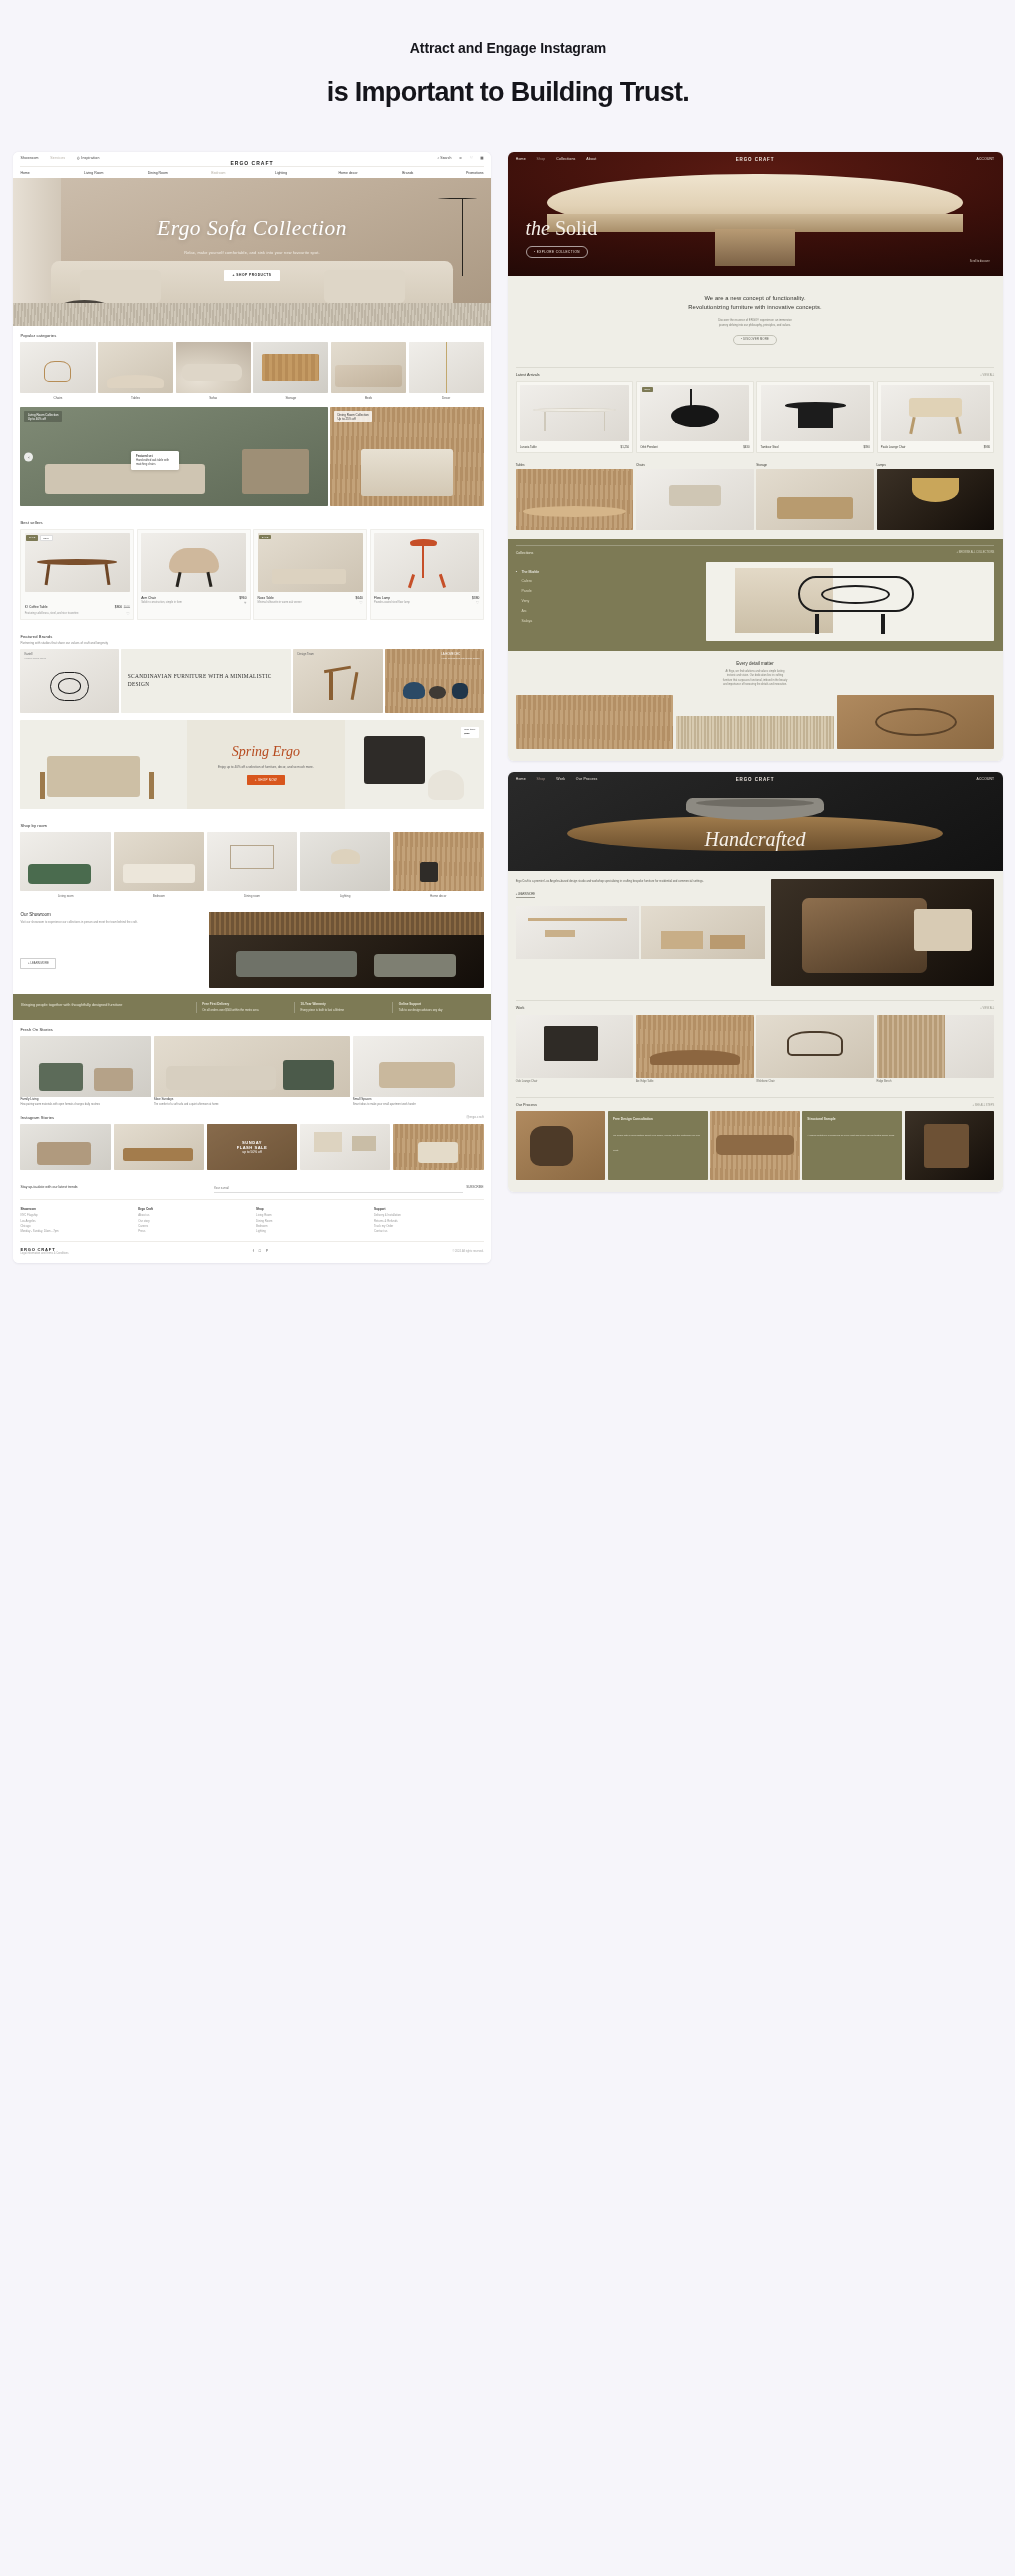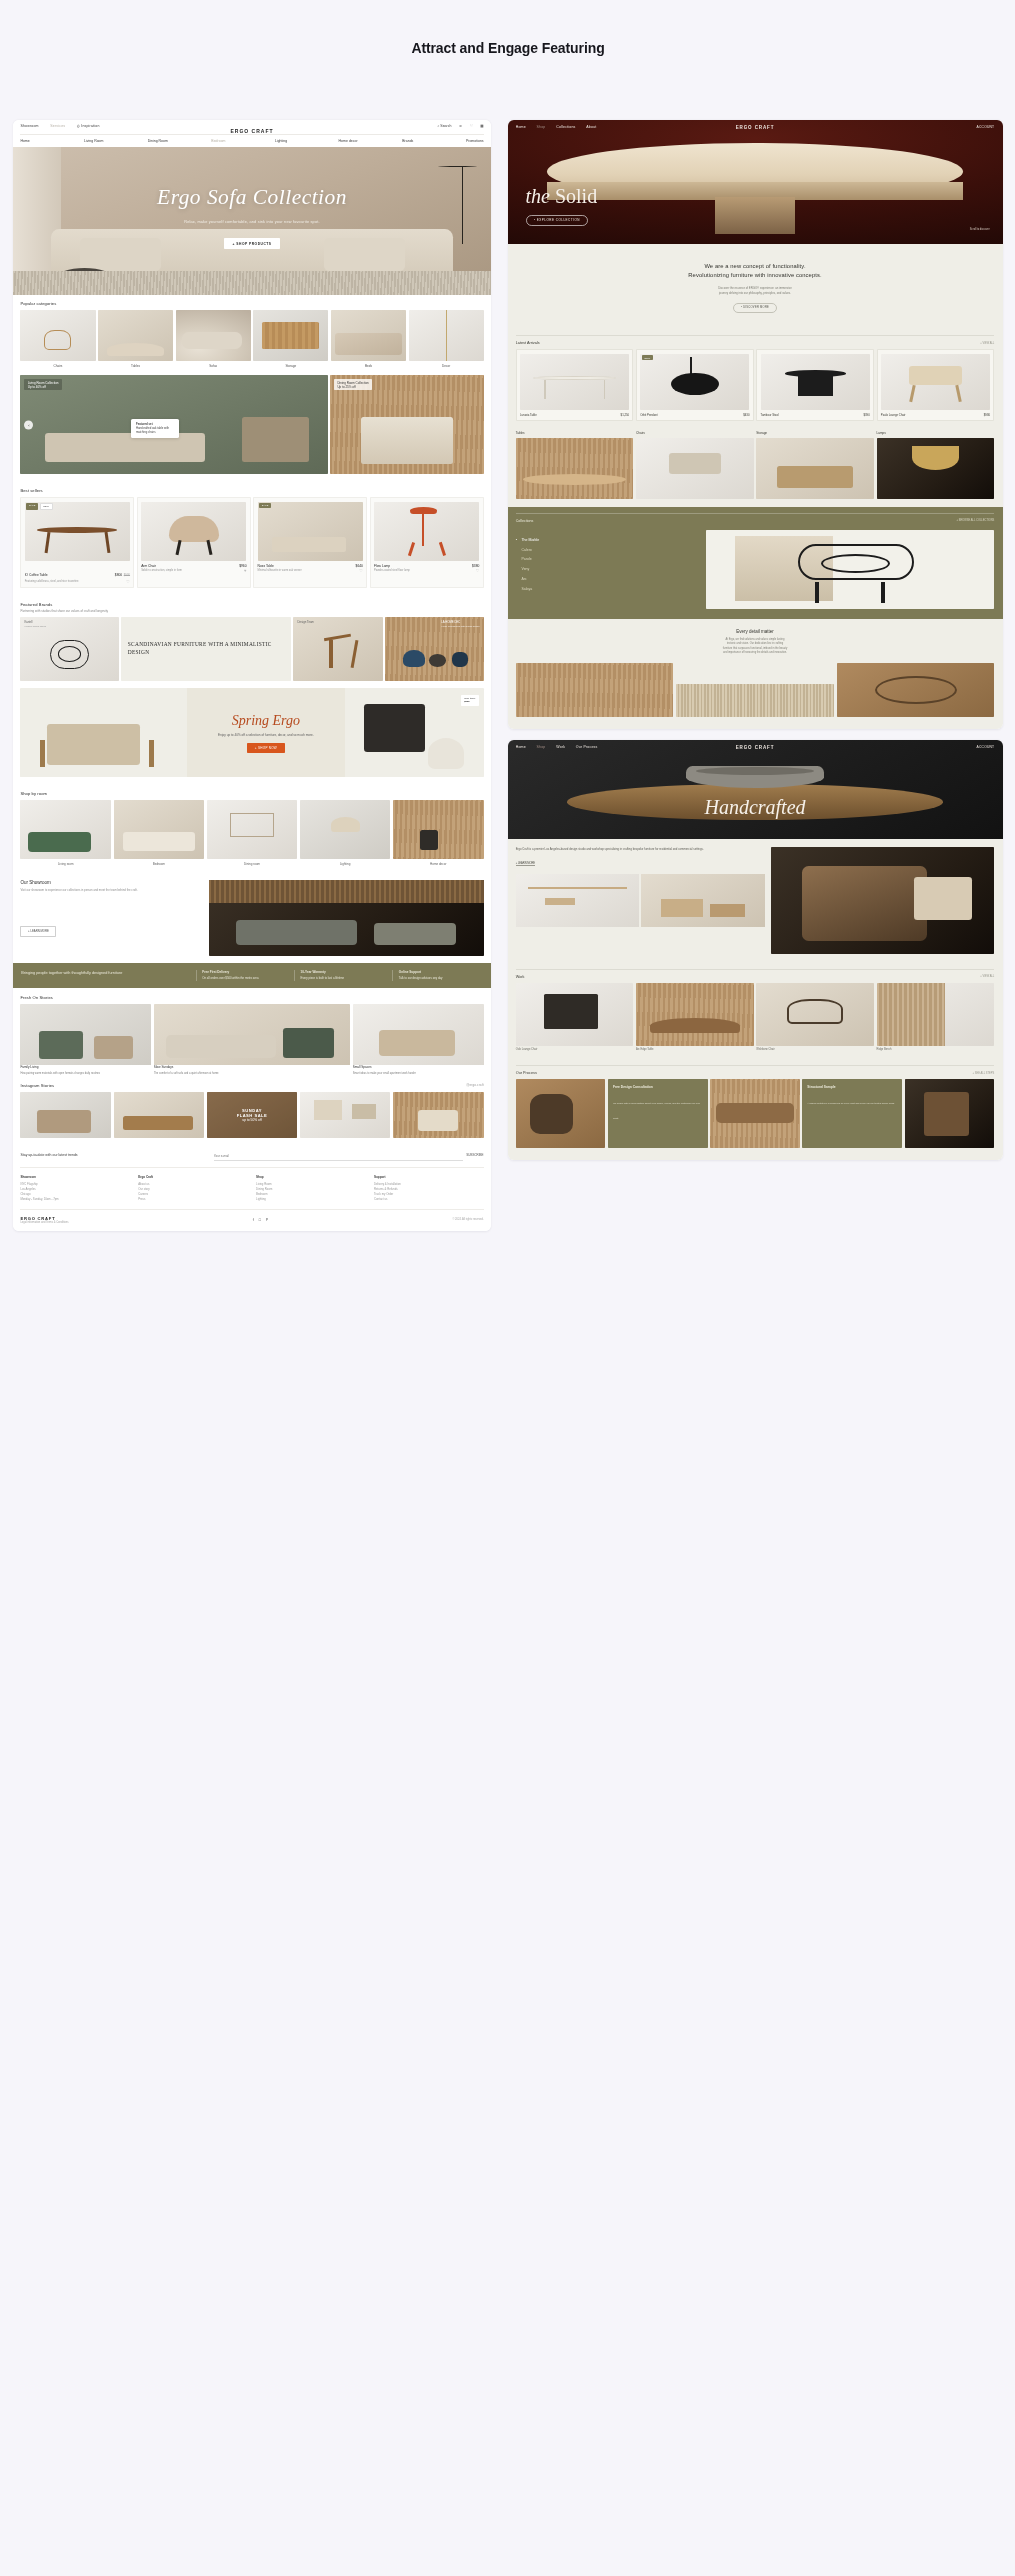--- a/index.html
+++ b/index.html
@@ -286,22 +286,23 @@
   .process .grid { display:flex; gap:2.5px; }
   .process .c { flex:1; border-radius:0.8px; overflow:hidden; position:relative; height:69px; }
   .process .c.txt { background:#7d7a55; padding:5.8px 5px; color:#eceadb; }
   .process .c.txt b { display:block; font-size:3.3px; margin-bottom:3.3px; }
   .process .c.txt span { font-size:2.4px; line-height:1.7; opacity:.85; }
 </style>
 </head>
 <body>
 
 <div class="page-head">
-  <div class="eyebrow">Attract and Engage Featuring</div>
+  <div class="eyebrow">Attract and Engage Instagram</div>
   <div class="headline">
+    <div>is Important to Building Trust.</div>
   </div>
 </div>
 
 <div class="boards">
 
   <div class="col col-left">
 
     <div class="mock">
 
       <div class="nav1">

